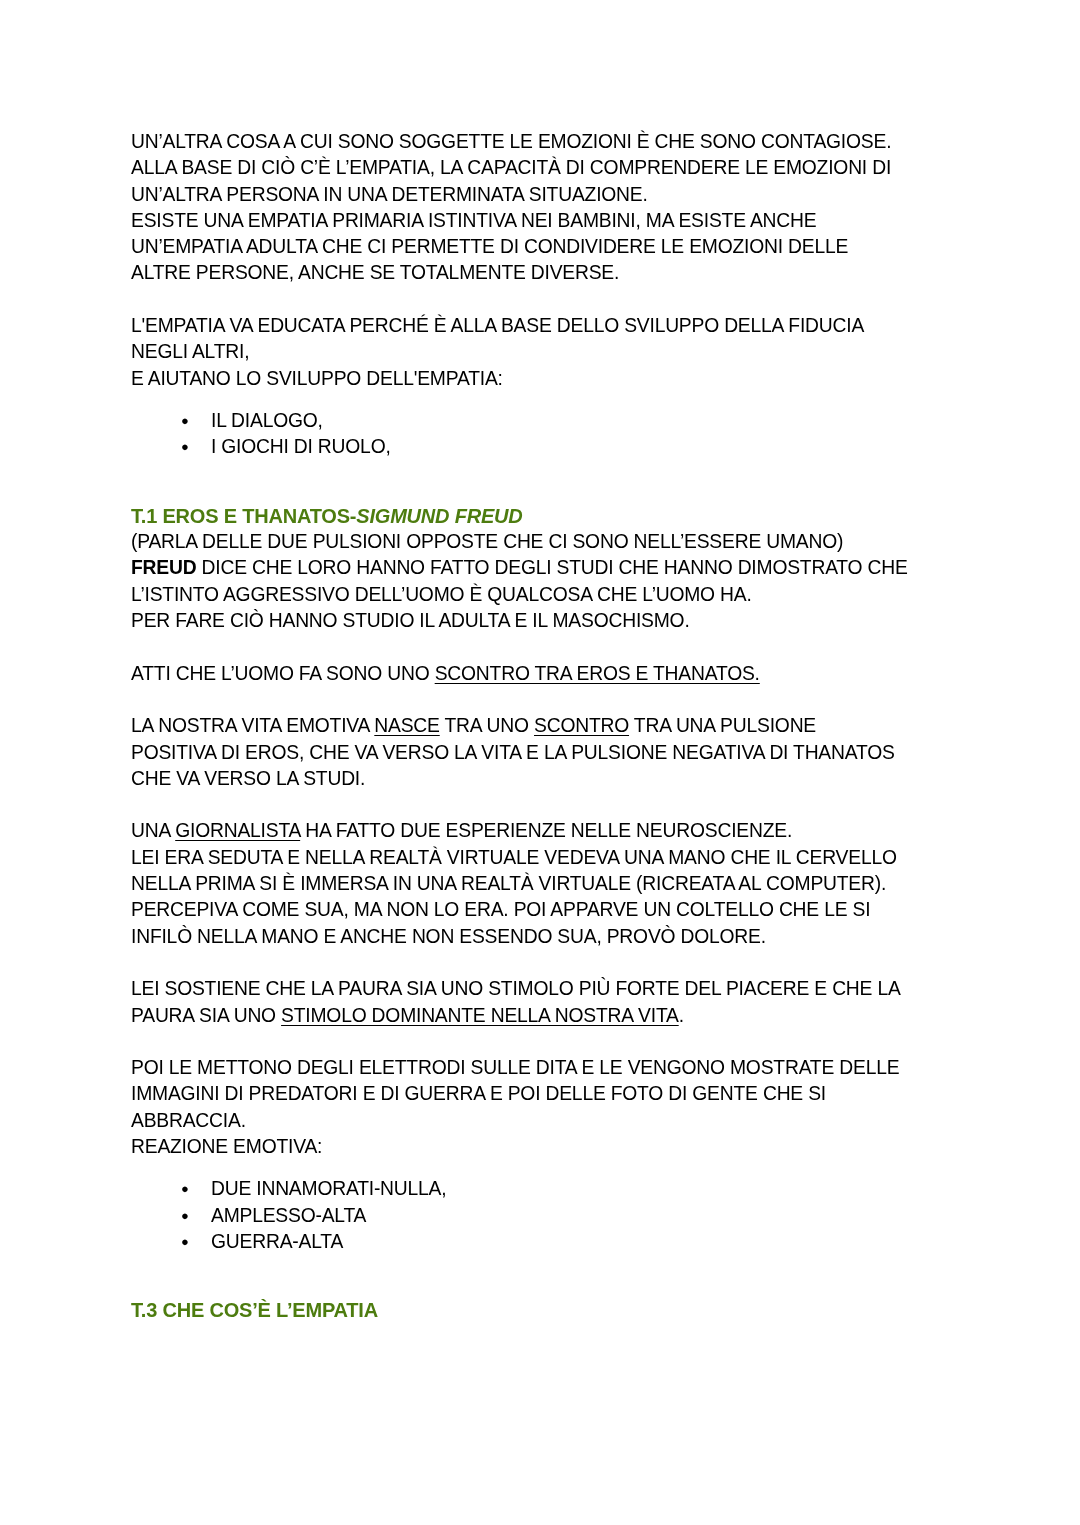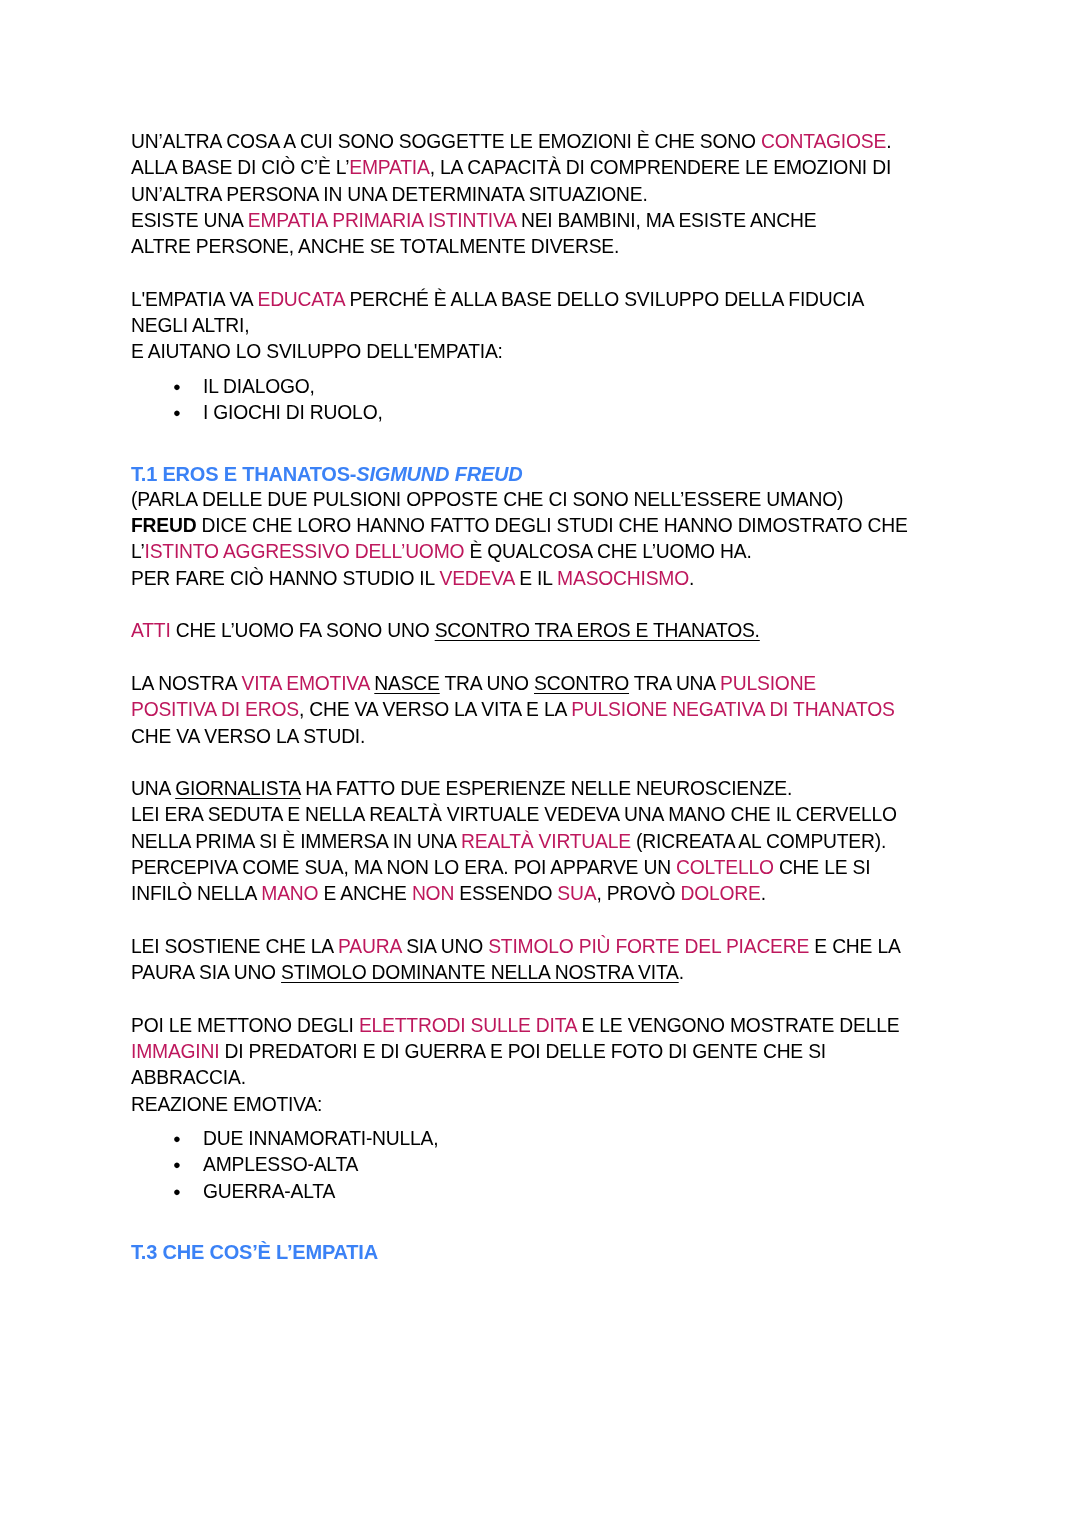--- a/index.html
+++ b/index.html
@@ -3,58 +3,59 @@
 <meta charset="utf-8">
 <style>
   html, body { margin: 0; padding: 0; background: #ffffff; }
   body {
     width: 1080px; height: 1525px; position: relative; overflow: hidden;
     font-family: "Liberation Sans", sans-serif;
     color: #000000;
   }
   .page { position: absolute; left: 131px; top: 129px; width: 830px; }
   .p { font-size: 19.3px; line-height: 26.3px; margin: 0; white-space: nowrap; letter-spacing: -0.2px; }
-  .hl { color: #be185d; text-align: right; }
+  .hl { color: #000000; text-align: right; }
   .u { text-decoration: underline; text-underline-offset: 3px; text-align: center; }
   .b { font-weight: bold; }
-  .h { font-size: 20px; line-height: 26.3px; font-weight: bold; color: #3b82f6; margin: 0; letter-spacing: -0.2px; }
+  .h { font-size: 20px; line-height: 26.3px; font-weight: bold; color: #4d7c0f; margin: 0; letter-spacing: -0.2px; }
   .h i { font-style: italic; }
   .gap { height: 26.3px; }
-  ul.bul { list-style: none; margin: 8px; padding: 0 0 0 34px; }
+  ul.bul { list-style: none; margin: 16px; padding: 0 0 0 34px; }
   ul.bul li { font-size: 19.3px; line-height: 26.3px; position: relative; padding-left: 30px; white-space: nowrap; letter-spacing: -0.2px; }
   ul.bul li::before { content: "●"; position: absolute; left: 0; font-size: 13px; top: 0; }
 </style>
 </head>
 <body>
 
 <div class="page">
 
   <p class="p"><span>UN’ALTRA COSA A CUI SONO SOGGETTE  LE EMOZIONI È CHE SONO </span><span class="hl">CONTAGIOSE</span><span>.</span></p>
   <p class="p"><span>ALLA BASE DI CIÒ C’È L’</span><span class="hl">EMPATIA</span><span>, LA CAPACITÀ DI COMPRENDERE LE EMOZIONI DI</span></p>
   <p class="p">UN’ALTRA PERSONA IN UNA DETERMINATA SITUAZIONE.</p>
   <p class="p"><span>ESISTE UNA </span><span class="hl">EMPATIA PRIMARIA ISTINTIVA</span><span> NEI BAMBINI, MA ESISTE ANCHE</span></p>
+  <p class="p"><span>UN’</span><span class="hl">EMPATIA ADULTA</span><span> CHE CI PERMETTE DI CONDIVIDERE LE EMOZIONI DELLE</span></p>
   <p class="p">ALTRE PERSONE, ANCHE SE TOTALMENTE DIVERSE.</p>
 
   <div class="gap"></div>
 
   <p class="p"><span>L'EMPATIA VA </span><span class="hl">EDUCATA</span><span> PERCHÉ È ALLA BASE DELLO SVILUPPO  DELLA FIDUCIA</span></p>
   <p class="p">NEGLI ALTRI,</p>
   <p class="p">E AIUTANO LO SVILUPPO DELL'EMPATIA:</p>
   <ul class="bul">
     <li>IL DIALOGO,</li>
     <li>I GIOCHI DI RUOLO,</li>
   </ul>
 
   <div class="gap"></div>
 
   <p class="h"><span>T.1 EROS E THANATOS-</span><i>SIGMUND FREUD</i></p>
   <p class="p">(PARLA DELLE DUE PULSIONI OPPOSTE CHE CI SONO NELL’ESSERE UMANO)</p>
   <p class="p"><span class="b">FREUD</span><span> DICE CHE LORO HANNO FATTO DEGLI STUDI CHE HANNO DIMOSTRATO CHE</span></p>
   <p class="p"><span>L’</span><span class="hl">ISTINTO AGGRESSIVO DELL’UOMO</span><span> È QUALCOSA CHE L’UOMO HA.</span></p>
-  <p class="p"><span>PER FARE CIÒ HANNO STUDIO IL </span><span class="hl">VEDEVA</span><span> E IL </span><span class="hl">MASOCHISMO</span><span>.</span></p>
+  <p class="p"><span>PER FARE CIÒ HANNO STUDIO IL </span><span class="hl">ADULTA</span><span> E IL </span><span class="hl">MASOCHISMO</span><span>.</span></p>
 
   <div class="gap"></div>
 
   <p class="p"><span class="hl">ATTI</span><span> CHE L’UOMO FA SONO UNO </span><span class="u">SCONTRO TRA EROS E THANATOS.</span></p>
 
   <div class="gap"></div>
 
   <p class="p"><span>LA NOSTRA </span><span class="hl">VITA EMOTIVA</span><span> </span><span class="u">NASCE</span><span> TRA UNO </span><span class="u">SCONTRO</span><span> TRA UNA </span><span class="hl">PULSIONE</span></p>
   <p class="p"><span class="hl">POSITIVA DI EROS</span><span>, CHE VA VERSO LA VITA E LA  </span><span class="hl">PULSIONE NEGATIVA DI THANATOS</span></p>
   <p class="p">CHE VA VERSO LA STUDI.</p>

